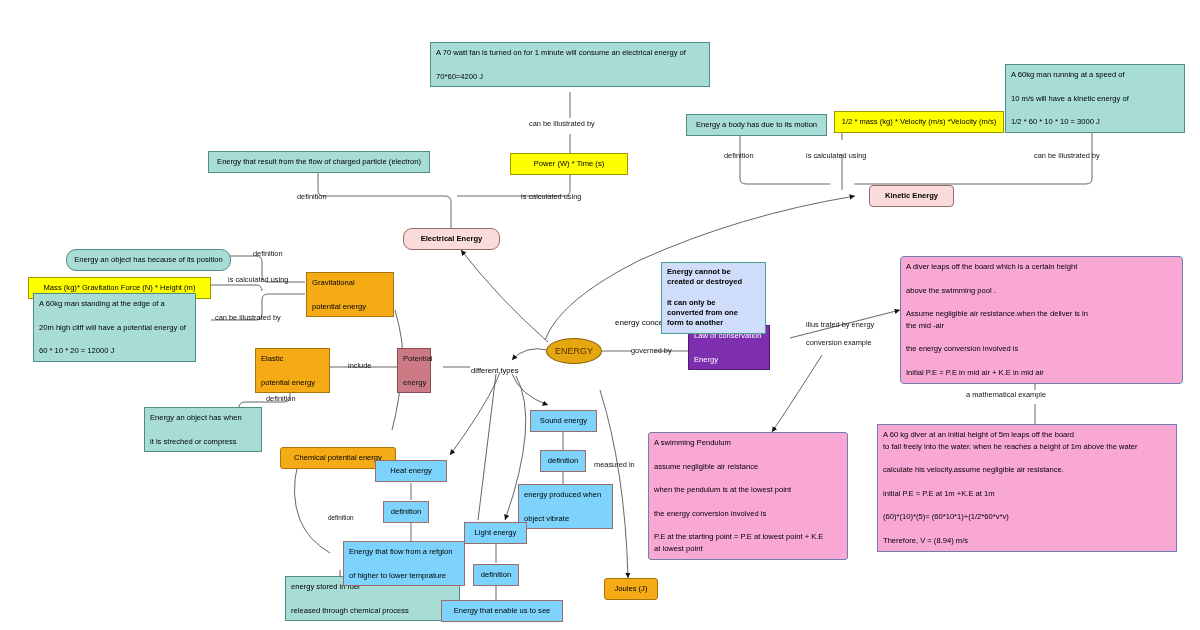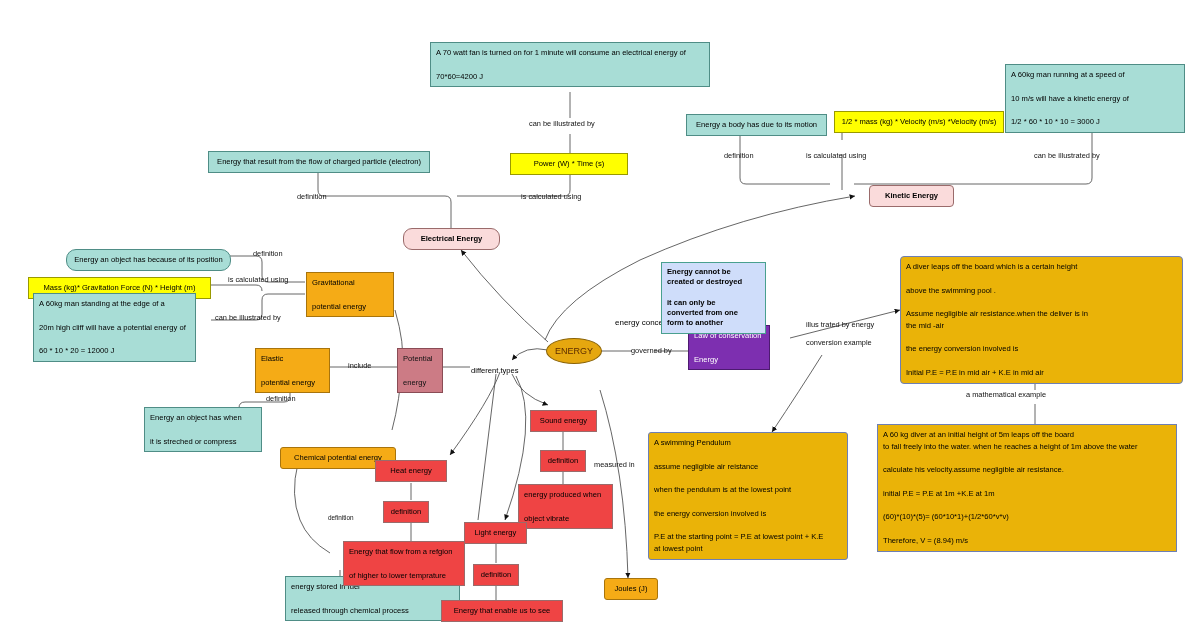--- a/index.html
+++ b/index.html
@@ -29,25 +29,25 @@
     border: 1px solid #555;
     padding: 4px 5px;
     white-space: pre-line;
     z-index: 5;
   }
 
   
   .teal     { background:#a8ddd6; border-color:#4f8d86; }
   .yellow   { background:#ffff00; border-color:#999900; }
   .pink     { background:#fadbdb; border-color:#9a6b6b; border-radius:4px; }
-  .pinkflat { background:#ef4444; border-color:#9a6b6b; }
+  .pinkflat { background:#7dd3fc; border-color:#9a6b6b; }
   .rose     { background:#cc7b85; border-color:#8a4c55; color:#111; }
   .orange   { background:#f5ab16; border-color:#a8740c; }
   .gold     { background:#f5ab16; border-color:#a8740c; border-radius:3px; }
-  .blue     { background:#eab308; border-color:#6d7fb5; }
+  .blue     { background:#f9a8d4; border-color:#6d7fb5; }
   .bluegrn  { background:#cfddfa; border-color:#49a08f; }
   .purple   { background:#7d2fb0; border-color:#4d1a70; color:#fff; }
 
   .ellipse {
     position:absolute;
     background:#e5a70f;
     border:1px solid #8a6307;
     border-radius:50%;
     display:flex; align-items:center; justify-content:center;
     font-size:9px; color:#5c2d00; z-index:6;
@@ -211,21 +211,21 @@
 it is streched or compress</div>
 
   <div class="node gold" style="left:280px; top:447px; width:116px; text-align:center;">Chemical potential energy</div>
 
   <div class="elabel" style="left:328px; top:514px; font-size:6.4px;">definition</div>
 
   <div class="node teal" style="left:285px; top:576px; width:175px;">energy stored in fuel
 
 released through chemical process</div>
 
-  <div class="node rose" style="left:397px; top:348px; width:46px;">Potential
+  <div class="node rose" style="left:397px; top:348px; width:34px;">Potential
 
 energy</div>
 
   <div class="plain" style="left:471px; top:366px; font-size:7.6px;">different types</div>
 
   <div class="node pinkflat" style="left:375px; top:460px; width:72px; text-align:center;">Heat energy</div>
 
   <div class="node pinkflat" style="left:383px; top:501px; width:46px; text-align:center;">definition</div>
 
   <div class="node pinkflat" style="left:343px; top:541px; width:122px;">Energy that flow from a refgion

